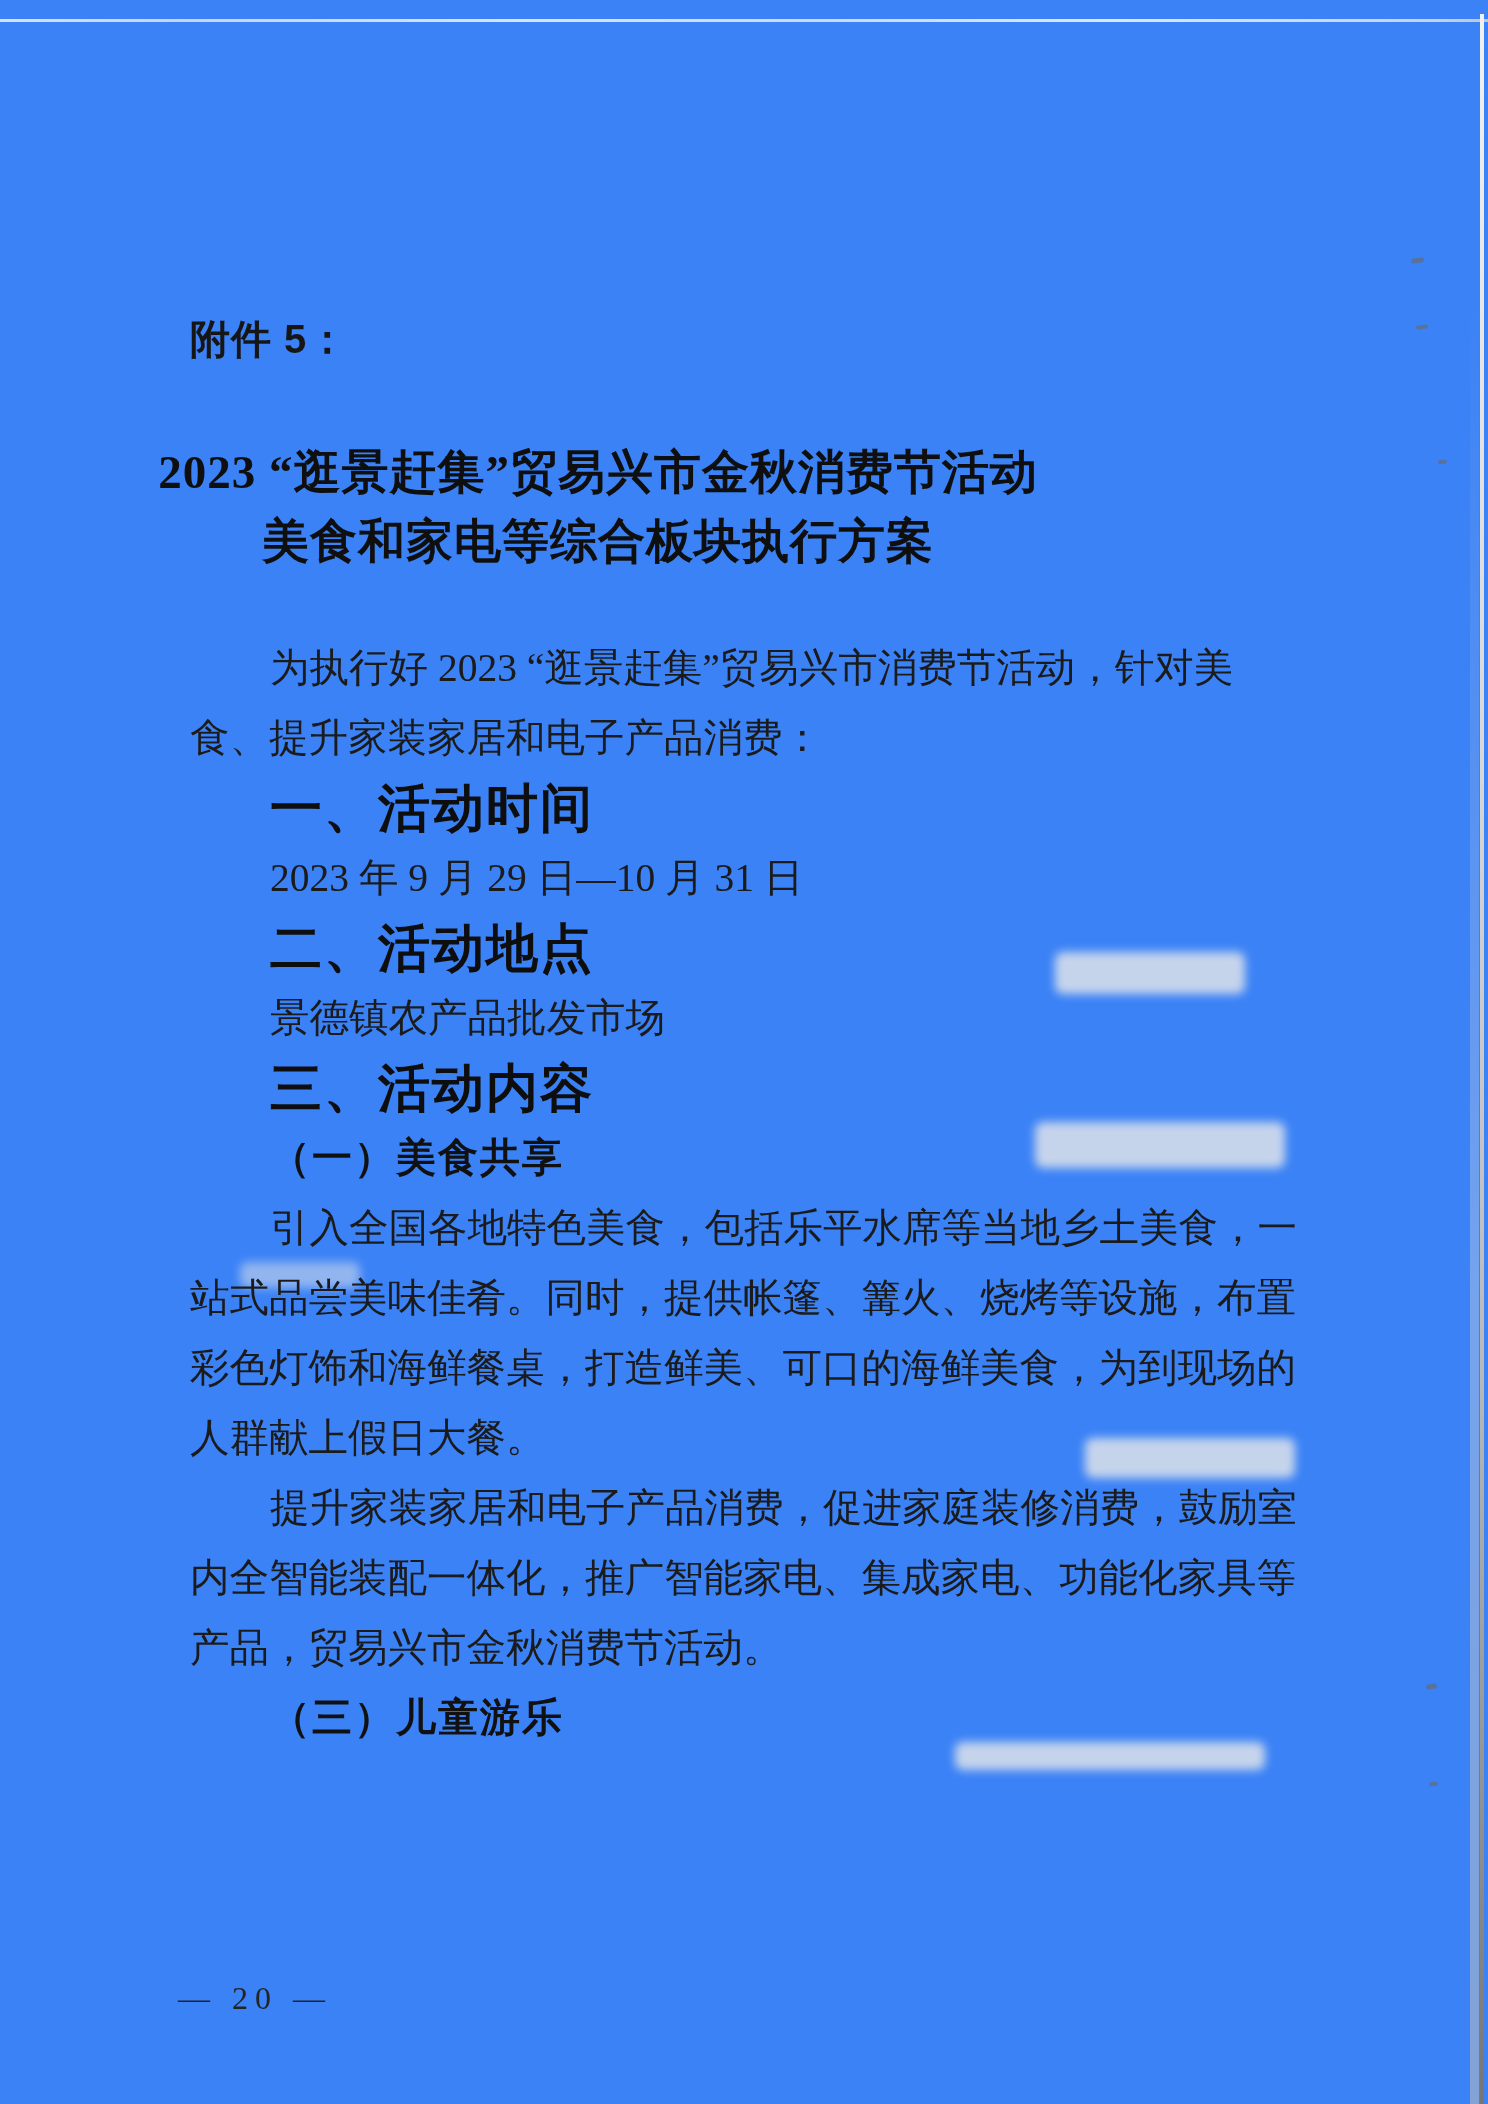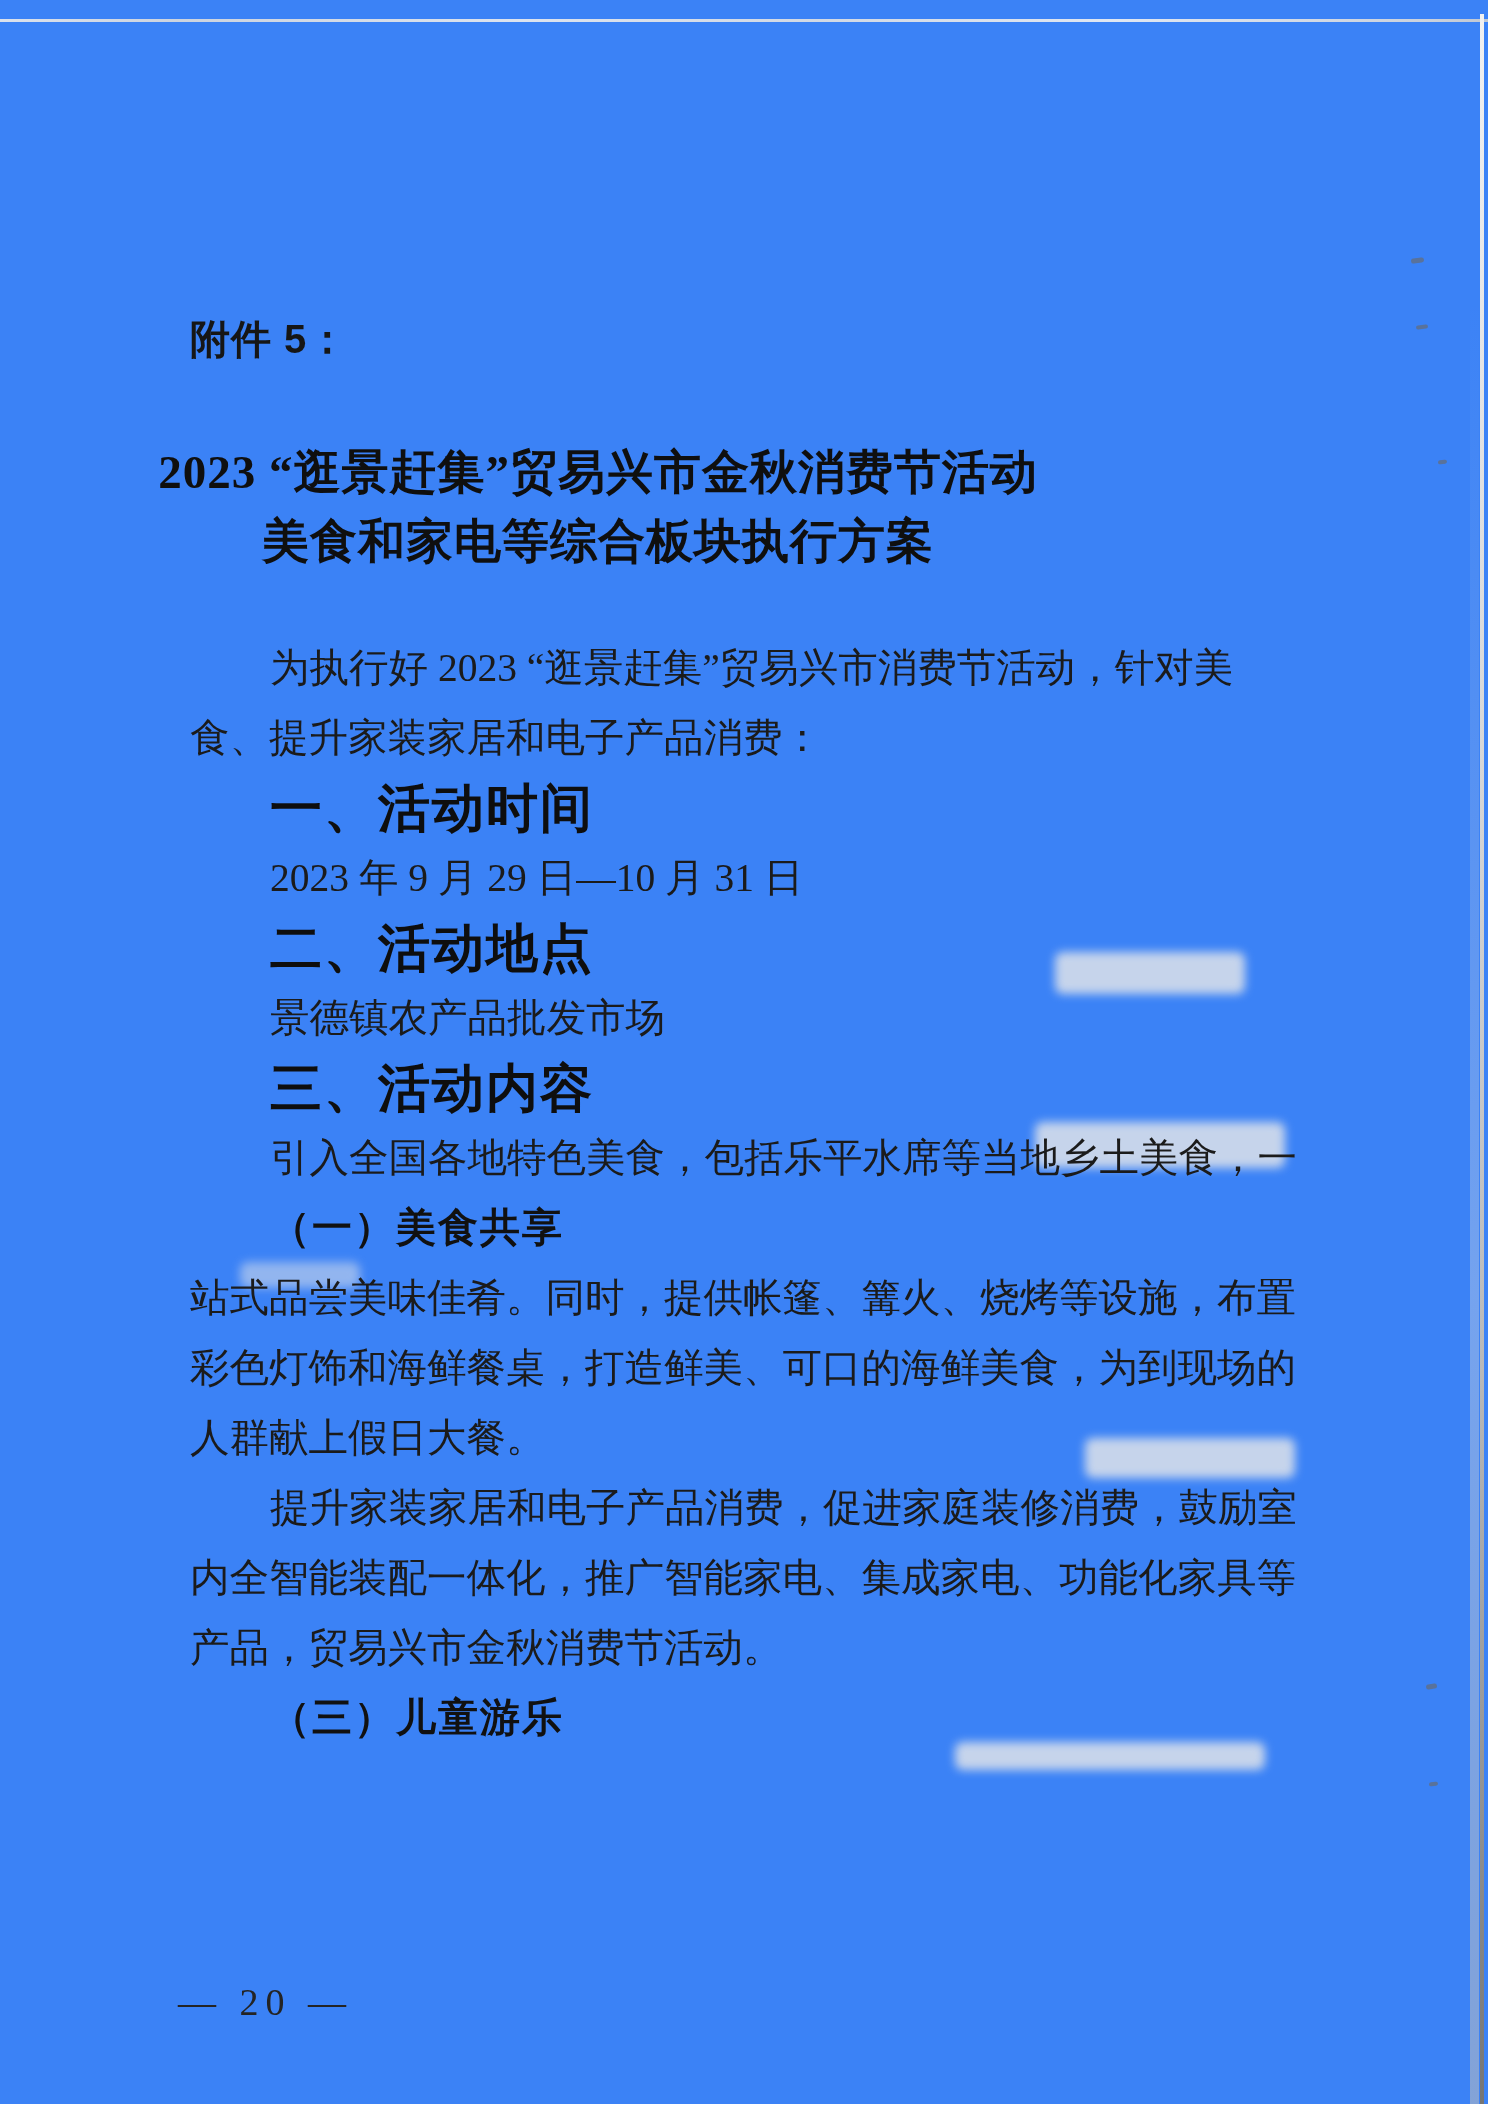--- a/index.html
+++ b/index.html
@@ -69,21 +69,21 @@
     font-family:"Liberation Sans","DejaVu Sans",sans-serif;
     font-size:52px;letter-spacing:2px;
   }
   .line.subheading{
     color:#111;font-weight:bold;
     font-family:"Liberation Serif","DejaVu Serif",serif;
     font-size:40px;letter-spacing:2px;
   }
   .footer{
     position:absolute;left:178px;top:1980px;
-    font-size:38px;color:#242424;letter-spacing:7px;
+    font-size:32px;color:#242424;letter-spacing:7px;
     font-family:"Liberation Serif","DejaVu Serif",serif;
     white-space:nowrap;
   }
 </style>
 </head>
 <body>
 
 <div class="page">
 
   <div class="scan-topline"></div>
@@ -108,22 +108,22 @@
   </div>
 
   <div class="body-block">
       <div class="line body indent">为执行好 2023 “逛景赶集”贸易兴市消费节活动，针对美</div>
       <div class="line body">食、提升家装家居和电子产品消费：</div>
       <div class="line heading indent">一、活动时间</div>
       <div class="line body indent">2023 年 9 月 29 日—10 月 31 日</div>
       <div class="line heading indent">二、活动地点</div>
       <div class="line body indent">景德镇农产品批发市场</div>
       <div class="line heading indent">三、活动内容</div>
+      <div class="line subheading indent">（一）美食共享</div>
       <div class="line body indent">引入全国各地特色美食，包括乐平水席等当地乡土美食，一</div>
-      <div class="line subheading indent">（一）美食共享</div>
       <div class="line body">站式品尝美味佳肴。同时，提供帐篷、篝火、烧烤等设施，布置</div>
       <div class="line body">彩色灯饰和海鲜餐桌，打造鲜美、可口的海鲜美食，为到现场的</div>
       <div class="line body">人群献上假日大餐。</div>
       <div class="line body indent">提升家装家居和电子产品消费，促进家庭装修消费，鼓励室</div>
       <div class="line body">内全智能装配一体化，推广智能家电、集成家电、功能化家具等</div>
       <div class="line body">产品，贸易兴市金秋消费节活动。</div>
       <div class="line subheading indent">（三）儿童游乐</div>
     </div>
 
   <div class="footer">— 20 —</div>

